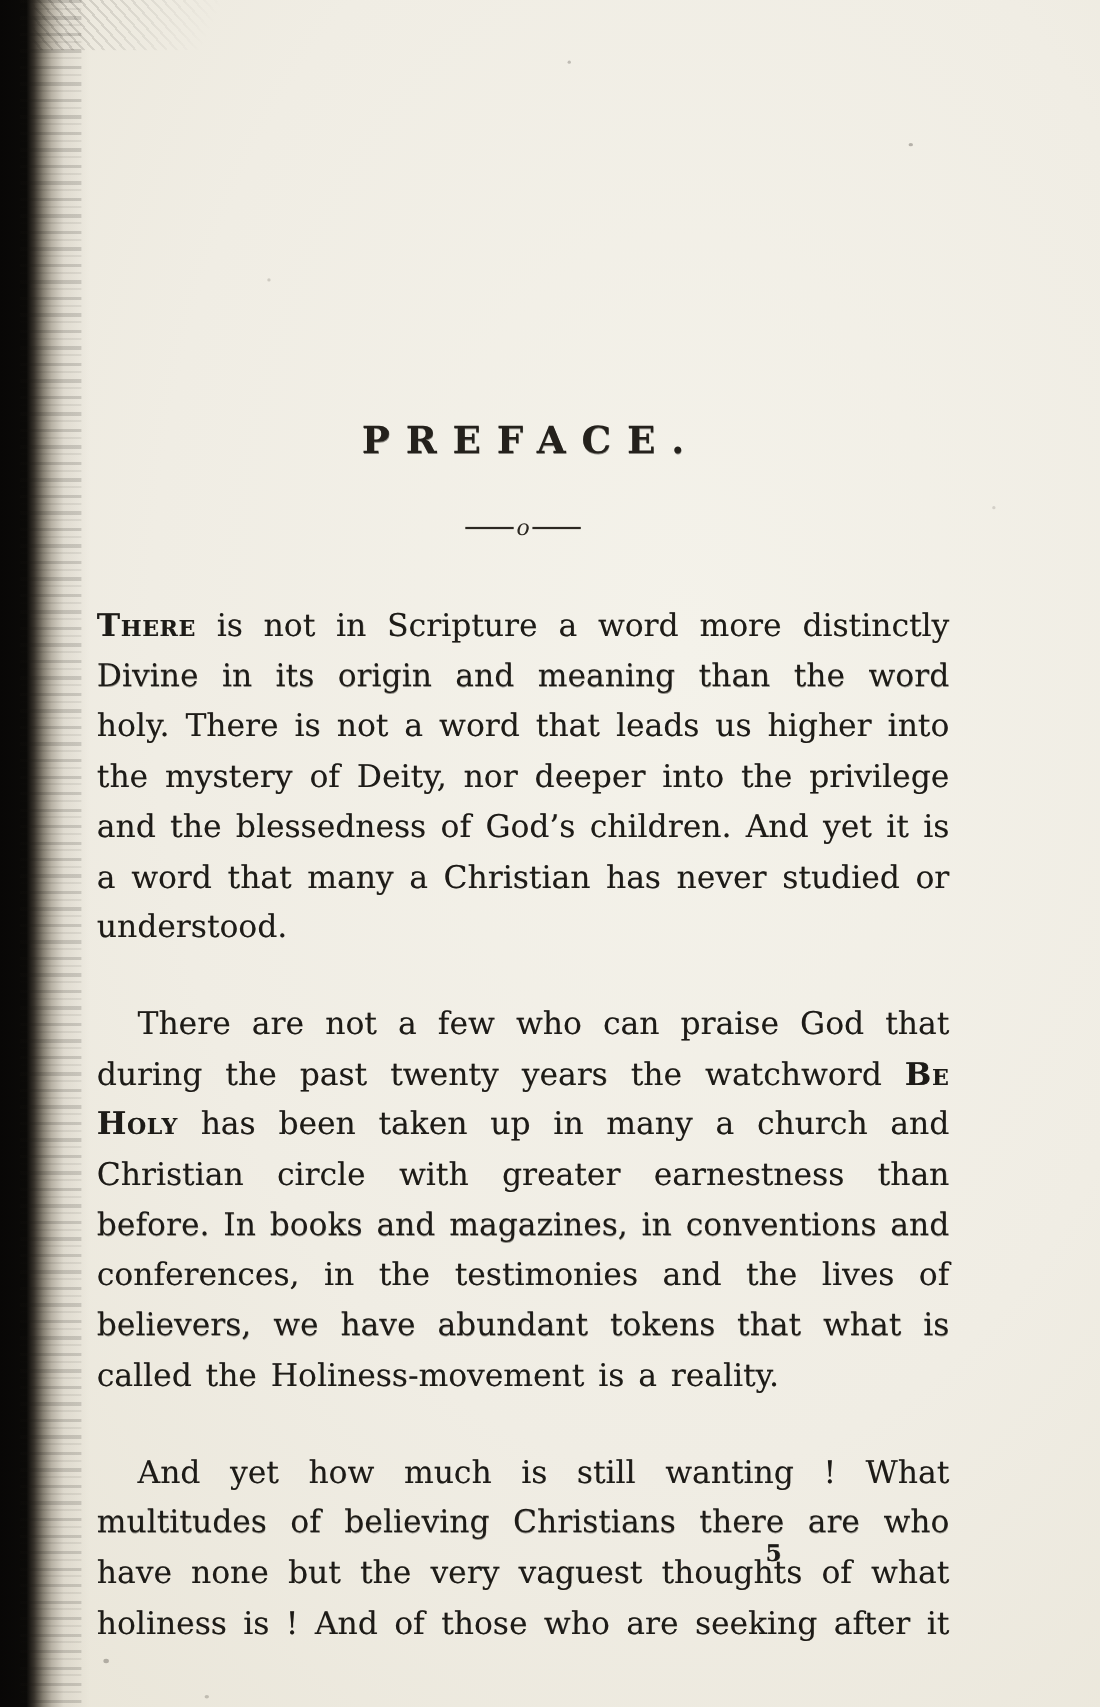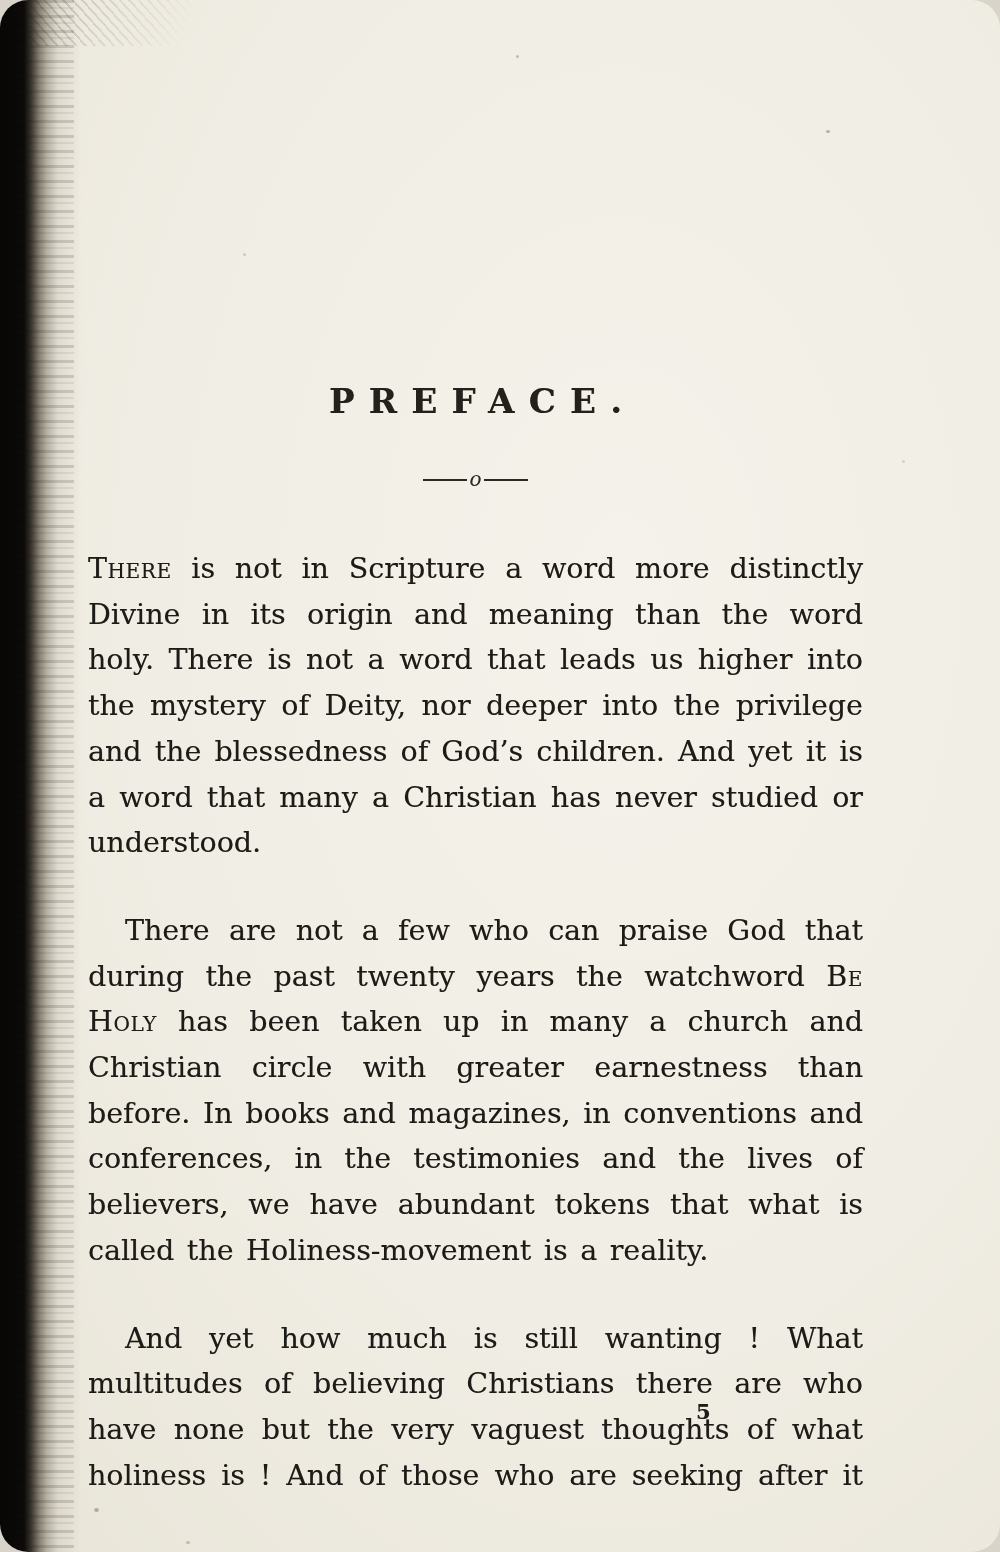--- a/index.html
+++ b/index.html
@@ -6,21 +6,20 @@
 
   .page {
     position: relative;
     width: 1000px;
     height: 1552px;
     overflow: hidden;
     background:
       radial-gradient(ellipse at 62% 38%, var(--paper, #f4f2ea) 0%, #f0ede4 55%, #e9e5d8 100%);
     font-family: "DejaVu Serif", "Liberation Serif", serif;
     color: var(--ink, #1d1b17);
-    border-radius: 28px;
   }
 
   
   .scan-edge {
     position: absolute; left: 0; top: 0; bottom: 0; width: 84px;
     background: linear-gradient(to right,
       #080706 0px, #0b0a08 24px, #38332c 31px, #837d70 39px,
       #b7b1a4 47px, rgba(205,199,187,0.45) 58px, rgba(205,199,187,0) 82px);
   }
   .scan-grain {
@@ -70,21 +69,21 @@
   .body {
     position: absolute; top: 546px; left: 0; width: 100%;
     font-size: 28.5px; line-height: 45.7px;
     text-align: justify; word-spacing: 3.5px;
     hyphens: none; -webkit-hyphens: none;
     text-shadow: .25px .25px 0 rgba(29,27,23,.45);
   }
   .body p { margin: 0; text-indent: 0; }
   .body p + p { text-indent: 37px; margin-top: 42px; }
   .body p:last-child { text-align-last: justify; }
-  .sc { font-variant: small-caps; letter-spacing: .02em; }
+  .sc { font-variant: small-caps; letter-spacing: .02em; font-weight: bold; }
 
   .page-number {
     position: absolute; top: 1399px; left: 608px; margin: 0;
     font-size: 21px; font-weight: 700;
     text-shadow: .25px .25px 0 rgba(29,27,23,.45);
   }
 </style>
 </head>
 <body>
 

